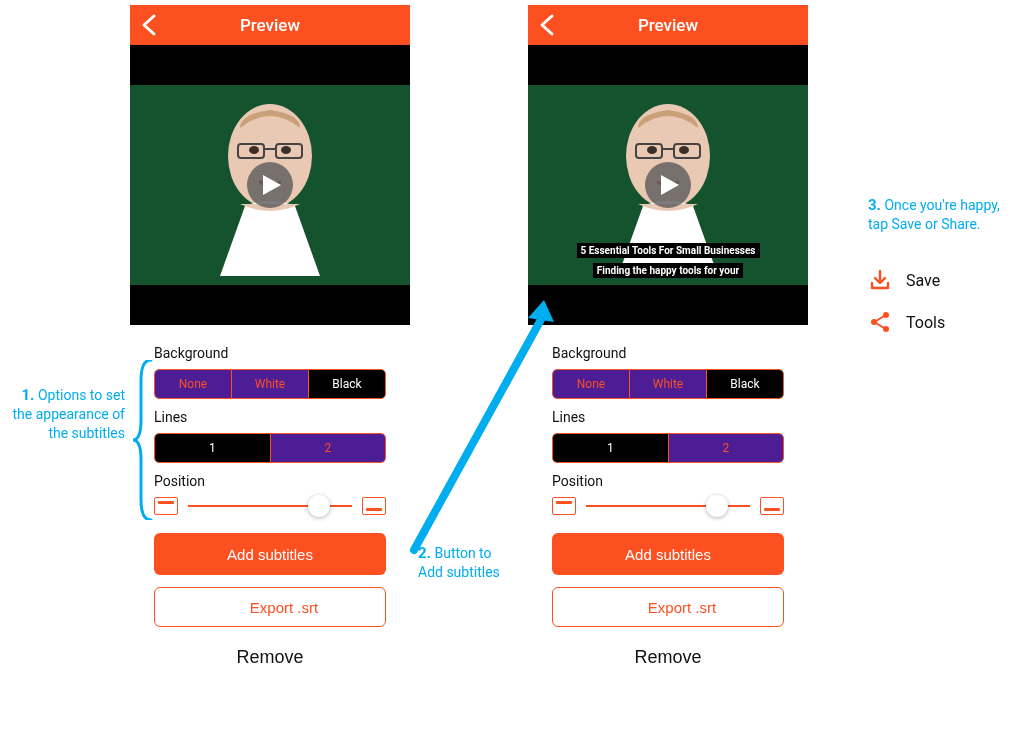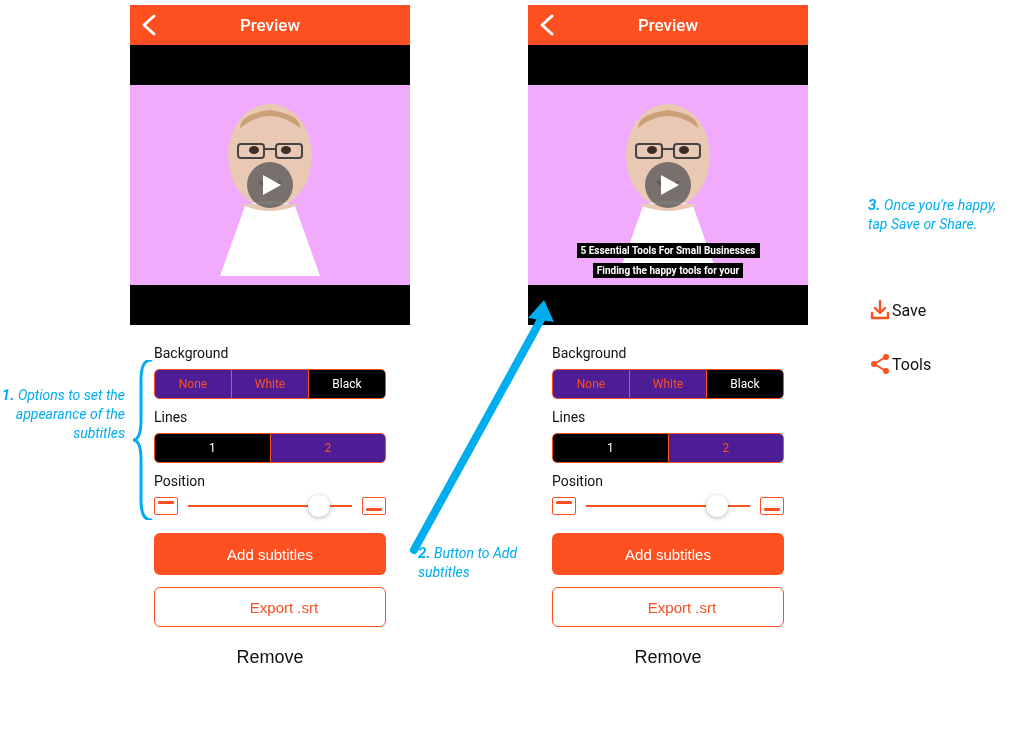--- a/index.html
+++ b/index.html
@@ -43,21 +43,21 @@
     height: 280px;
     background: #000;
     display: flex;
     align-items: center;
     justify-content: center;
     position: relative;
   }
   .video-thumb {
     width: 280px;
     height: 200px;
-    background: #f0abfc;
+    background: #14532d;
     position: relative;
     overflow: hidden;
   }
   .play-btn {
     position: absolute;
     left: 50%;
     top: 50%;
     transform: translate(-50%, -50%);
     width: 46px;
     height: 46px;
@@ -199,21 +199,20 @@
     padding: 8px;
     cursor: pointer;
   }
 
   
   .anno {
     position: absolute;
     color: #00ADEE;
     font-size: 14px;
     line-height: 1.35;
-    font-style: italic;
   }
   .anno .num { font-weight: 700; font-size: 15px; }
   .anno.a1 {
     left: 0px;
     top: 385px;
     width: 125px;
     text-align: right;
   }
   .anno.a2 {
     left: 418px;
@@ -241,23 +240,23 @@
     pointer-events: none;
   }
   .save-share {
     position: absolute;
     left: 868px;
     top: 268px;
   }
   .save-share .row {
     display: flex;
     align-items: center;
+    gap: 14px;
     margin-bottom: 18px;
     cursor: pointer;
-    margin-top: 30px;
   }
   .save-share .row .lbl {
     font-size: 16px;
     color: #111;
   }
 
   
   .face {
     position: absolute;
     left: 50%;

